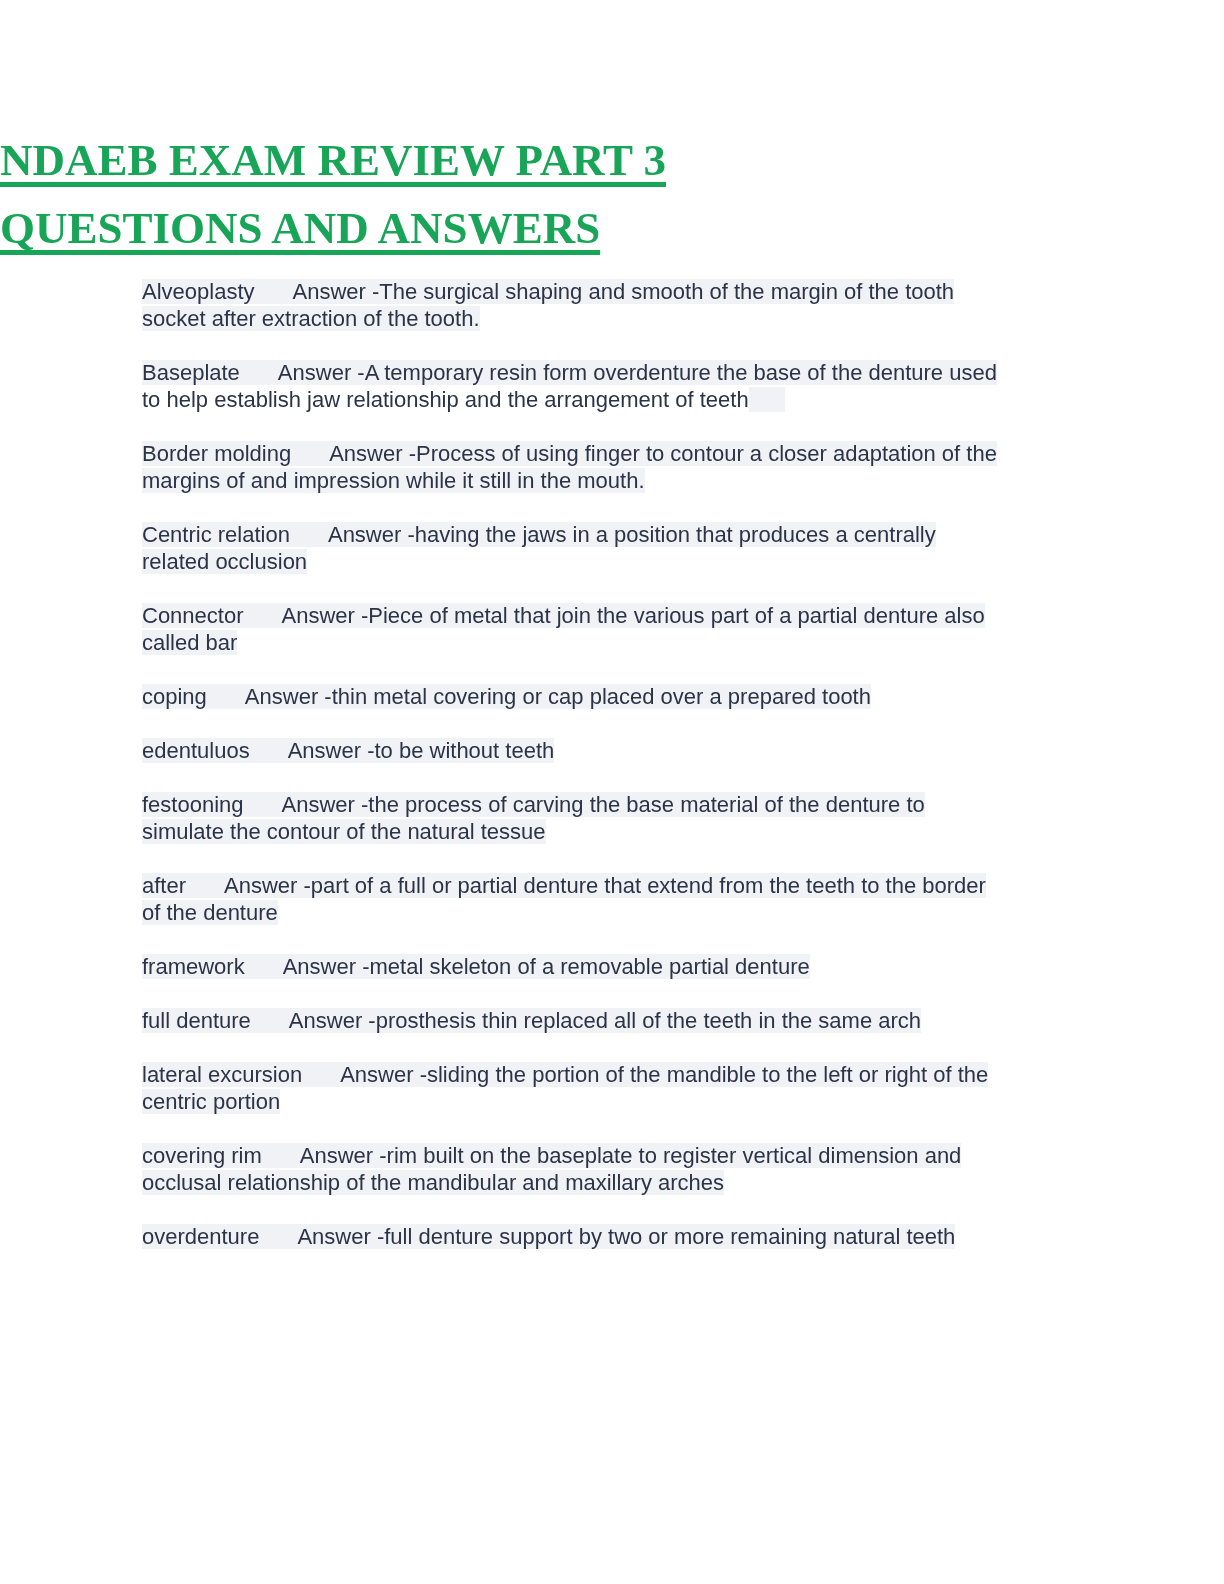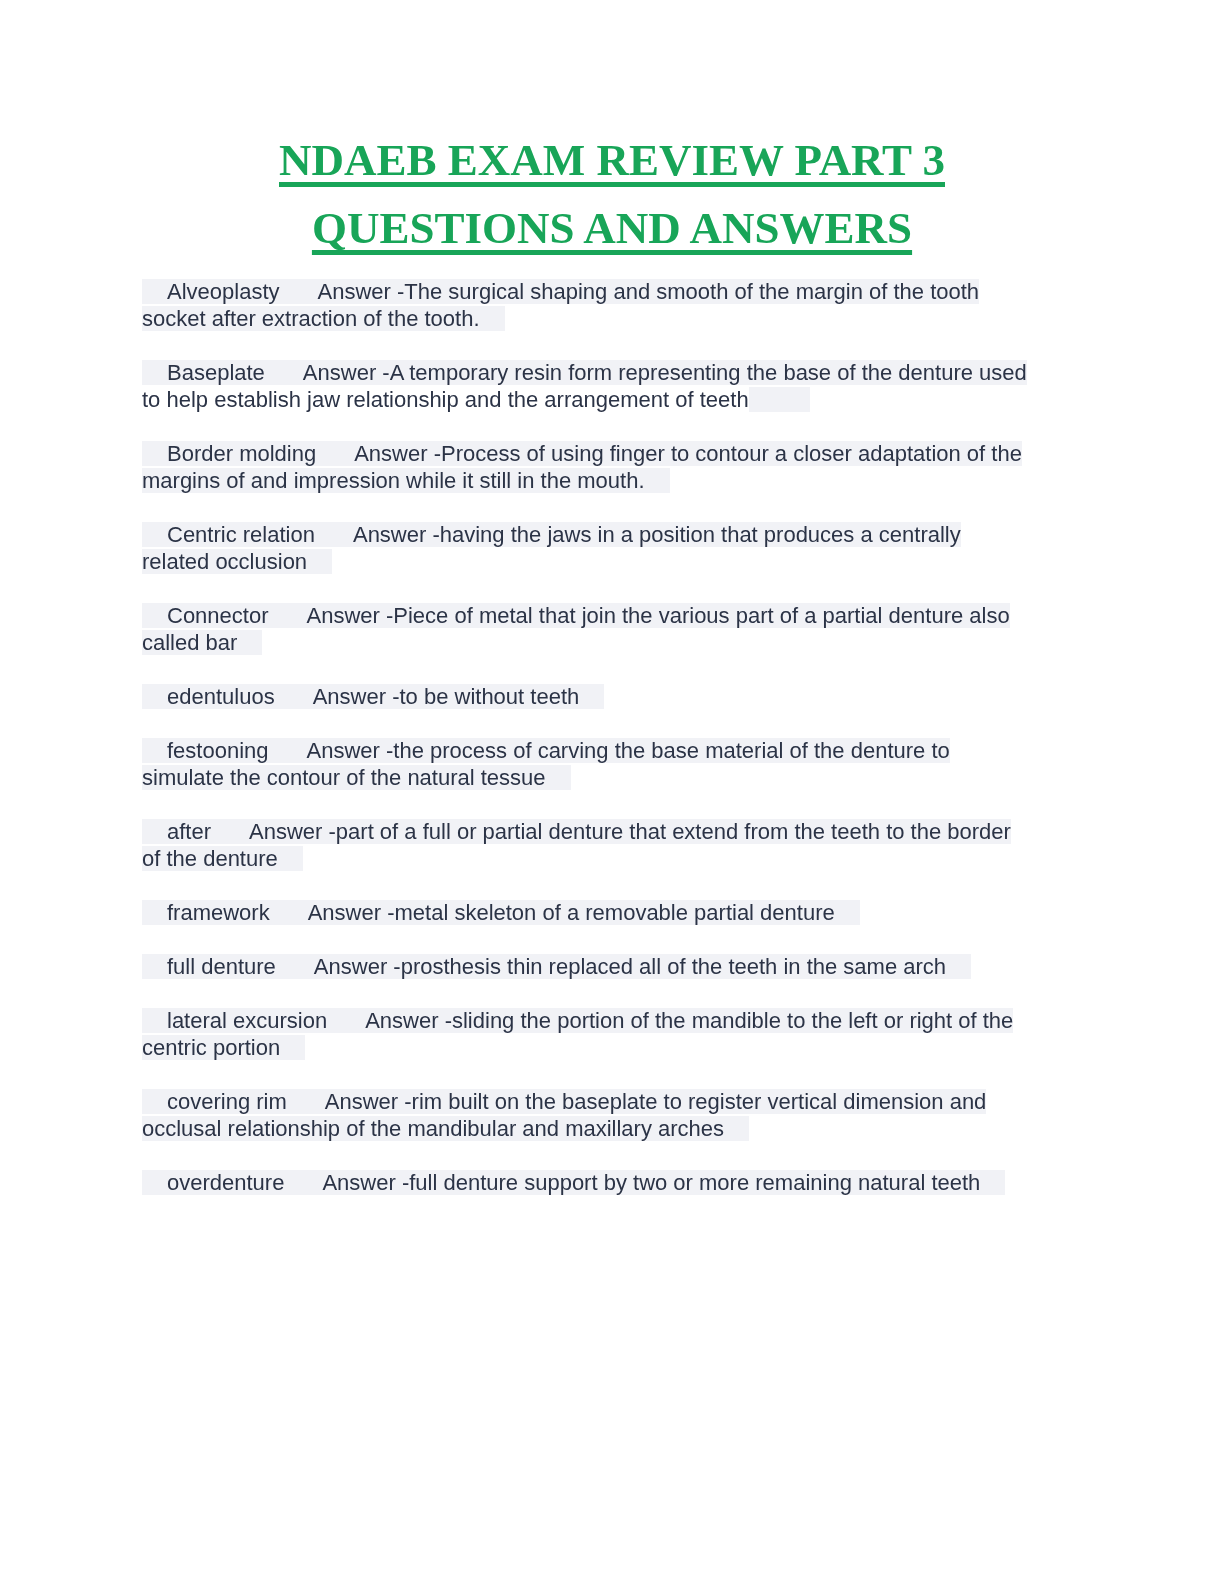--- a/index.html
+++ b/index.html
@@ -18,42 +18,40 @@
     position: relative;
     width: 1224px;
     height: 1584px;
     background: #ffffff;
   }
   h1.doc-title {
     font-family: "Liberation Serif", serif;
     font-weight: bold;
     font-size: 45px;
     line-height: 68px;
-    text-align: center;
     color: #18A558;
     margin: 126px 0 16px 0;
   }
   h1.doc-title .tline {
     text-decoration: underline;
     text-decoration-thickness: 5px;
     text-underline-offset: 7px;
   }
   .content {
     margin-left: 142px;
     width: 1010px;
     font-size: 22px;
     line-height: 27px;
   }
   p.entry {
     margin: 0 0 27px 0;
     padding: 0;
   }
   .hl {
     background: #F1F2F6;
-    padding-left: 25px;
   }
   .term-text,
   .answer-prefix,
   .definition-text,
   .definition-plain,
   .trailing-hl {
     white-space: pre-wrap;
   }
   .gap {
     display: inline-block;
@@ -65,32 +63,33 @@
 
 <div class="page">
 
   <h1 class="doc-title"><span class="tline">NDAEB EXAM REVIEW PART 3</span><br><span class="tline">QUESTIONS AND ANSWERS</span></h1>
 
   <main class="content">
 
     <p class="entry"><span class="hl"><span class="term-text">Alveoplasty</span><span class="gap"></span><span class="answer-prefix">Answer -</span><span class="definition-text">The surgical shaping and smooth of the margin of the tooth
 socket after extraction of the tooth.</span></span><span class="definition-plain"></span><span class="hl trailing-hl"></span></p>
 
-    <p class="entry"><span class="hl"><span class="term-text">Baseplate</span><span class="gap"></span><span class="answer-prefix">Answer -</span><span class="definition-text">A temporary resin form representing the base of the denture used</span></span><span class="definition-plain">
+    <p class="entry"><span class="hl"><span class="term-text">Baseplate</span><span class="gap"></span><span class="answer-prefix">Answer -</span><span class="definition-text">A temporary resin form overdenture the base of the denture used</span></span><span class="definition-plain">
 to help establish jaw relationship and the arrangement of teeth</span><span class="hl trailing-hl">      </span></p>
 
     <p class="entry"><span class="hl"><span class="term-text">Border molding</span><span class="gap"></span><span class="answer-prefix">Answer -</span><span class="definition-text">Process of using finger to contour a closer adaptation of the
 margins of and impression while it still in the mouth.</span></span><span class="definition-plain"></span><span class="hl trailing-hl"></span></p>
 
     <p class="entry"><span class="hl"><span class="term-text">Centric relation</span><span class="gap"></span><span class="answer-prefix">Answer -</span><span class="definition-text">having the jaws in a position that produces a centrally
 related occlusion</span></span><span class="definition-plain"></span><span class="hl trailing-hl"></span></p>
 
     <p class="entry"><span class="hl"><span class="term-text">Connector</span><span class="gap"></span><span class="answer-prefix">Answer -</span><span class="definition-text">Piece of metal that join the various part of a partial denture also
 called bar</span></span><span class="definition-plain"></span><span class="hl trailing-hl"></span></p>
 
+    <p class="entry"><span class="hl"><span class="term-text">coping</span><span class="gap"></span><span class="answer-prefix">Answer -</span><span class="definition-text">thin metal covering or cap placed over a prepared tooth</span></span><span class="definition-plain"></span><span class="hl trailing-hl"></span></p>
 
     <p class="entry"><span class="hl"><span class="term-text">edentuluos</span><span class="gap"></span><span class="answer-prefix">Answer -</span><span class="definition-text">to be without teeth</span></span><span class="definition-plain"></span><span class="hl trailing-hl"></span></p>
 
     <p class="entry"><span class="hl"><span class="term-text">festooning</span><span class="gap"></span><span class="answer-prefix">Answer -</span><span class="definition-text">the process of carving the base material of the denture to
 simulate the contour of the natural tessue</span></span><span class="definition-plain"></span><span class="hl trailing-hl"></span></p>
 
     <p class="entry"><span class="hl"><span class="term-text">after</span><span class="gap"></span><span class="answer-prefix">Answer -</span><span class="definition-text">part of a full or partial denture that extend from the teeth to the border
 of the denture</span></span><span class="definition-plain"></span><span class="hl trailing-hl"></span></p>
 
     <p class="entry"><span class="hl"><span class="term-text">framework</span><span class="gap"></span><span class="answer-prefix">Answer -</span><span class="definition-text">metal skeleton of a removable partial denture</span></span><span class="definition-plain"></span><span class="hl trailing-hl"></span></p>

